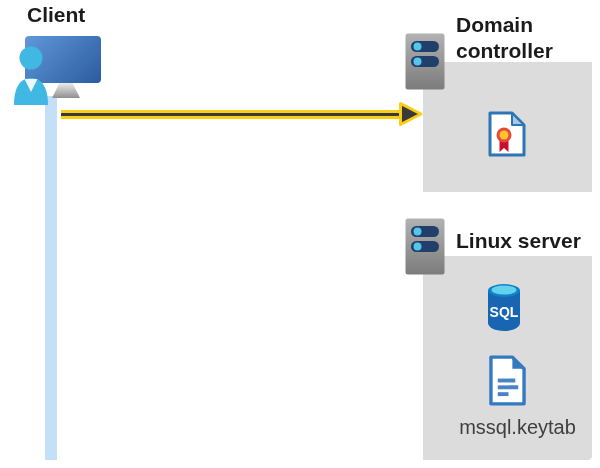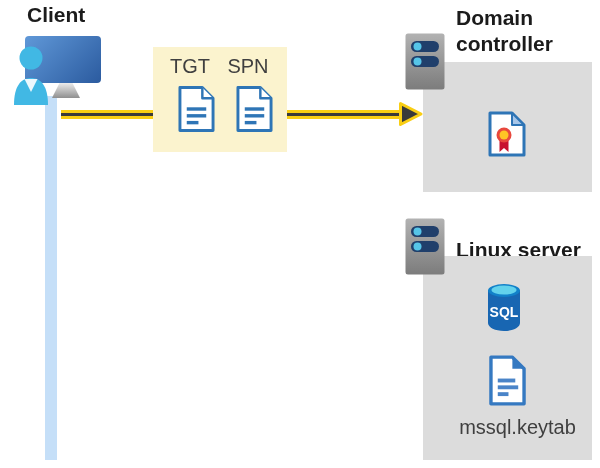--- a/index.html
+++ b/index.html
@@ -4,20 +4,21 @@
 <title>Kerberos authentication diagram</title>
 <style>
   html, body { margin: 0; padding: 0; background: #ffffff; }
   #canvas {
     position: relative;
     width: 600px;
     height: 468px;
     background: #ffffff;
     font-family: "Liberation Sans", sans-serif;
     overflow: hidden;
+    border-radius: 32px;
   }
   .abs { position: absolute; }
 
   
   .title-label {
     font-weight: bold;
     font-size: 21px;
     color: #1b1b1b;
     line-height: 26px;
   }
@@ -58,22 +59,22 @@
   .spn-doc   { left: 83px; top: 38px; width: 37px; height: 48px; }
 
   
   .panel { background: #dcdcdc; z-index: 1; }
   .dc-panel { left: 423px; top: 62px;  width: 169px; height: 130px; }
   .ls-panel { left: 423px; top: 256px; width: 169px; height: 204px; }
 
   .dc-server { left: 405px; top: 33px;  width: 40px; height: 57px; z-index: 2; }
   .ls-server { left: 405px; top: 218px; width: 40px; height: 57px; z-index: 2; }
 
-  .dc-label { left: 456px; top: 5px;  width: 132px; }
-  .ls-label { left: 456px; top: 237px; white-space: nowrap; }
+  .dc-label { left: 456px; top: 12px;  width: 132px; }
+  .ls-label { left: 456px; top: 228px; white-space: nowrap; }
 
   .cert-icon   { left: 488px; top: 111px; width: 38px; height: 46px; z-index: 2; }
   .sql-icon    { left: 486px; top: 283px; width: 36px; height: 48px; z-index: 2; }
   .keytab-doc  { left: 489px; top: 355px; width: 37px; height: 51px; z-index: 2; }
   .keytab-label{ left: 433px; top: 416px; width: 169px; text-align: center; z-index: 2; }
 
   svg { display: block; }
 </style>
 </head>
 <body>
@@ -100,40 +101,20 @@
     <path d="M10.5 34 L17 47 L23.5 34 Z" fill="#ffffff" opacity="0.9"></path>
   </svg>
 
   <div class="abs v-line"></div>
   <div class="abs arrow-band"></div>
   <div class="abs arrow-core"></div>
   <svg class="abs arrowhead" viewBox="0 0 26 28" xmlns="http://www.w3.org/2000/svg">
     <path d="M2.5 3.5 L23 14 L2.5 24.5 Z" fill="#3a3a3a" stroke="#f9ce13" stroke-width="3" stroke-linejoin="round"></path>
   </svg>
 
-  <div class="abs ticket-box">
-    <div class="abs small-label tgt-label">TGT</div>
-    <div class="abs small-label spn-label">SPN</div>
-
-    <svg class="abs tgt-doc" viewBox="0 0 38 48" xmlns="http://www.w3.org/2000/svg">
-      <path d="M2 2 H25 L36 13 V46 H2 Z" fill="#ffffff" stroke="#2e75b6" stroke-width="3" stroke-linejoin="round"></path>
-      <path d="M25 2 V13 H36" fill="#ffffff" stroke="#2e75b6" stroke-width="2.5" stroke-linejoin="round"></path>
-      <line x1="9" y1="24" x2="29" y2="24" stroke="#2e75b6" stroke-width="3.5"></line>
-      <line x1="9" y1="31" x2="29" y2="31" stroke="#2e75b6" stroke-width="3.5"></line>
-      <line x1="9" y1="38" x2="21" y2="38" stroke="#2e75b6" stroke-width="3.5"></line>
-    </svg>
-
-    <svg class="abs spn-doc" viewBox="0 0 38 48" xmlns="http://www.w3.org/2000/svg">
-      <path d="M2 2 H25 L36 13 V46 H2 Z" fill="#ffffff" stroke="#2e75b6" stroke-width="3" stroke-linejoin="round"></path>
-      <path d="M25 2 V13 H36" fill="#ffffff" stroke="#2e75b6" stroke-width="2.5" stroke-linejoin="round"></path>
-      <line x1="9" y1="24" x2="29" y2="24" stroke="#2e75b6" stroke-width="3.5"></line>
-      <line x1="9" y1="31" x2="29" y2="31" stroke="#2e75b6" stroke-width="3.5"></line>
-      <line x1="9" y1="38" x2="21" y2="38" stroke="#2e75b6" stroke-width="3.5"></line>
-    </svg>
-  </div>
 
   <div class="abs panel dc-panel"></div>
 
   <svg class="abs dc-server" viewBox="0 0 40 57" xmlns="http://www.w3.org/2000/svg">
     <defs>
       <linearGradient id="srvg1" x1="0" y1="0" x2="0" y2="1">
         <stop offset="0" stop-color="#b2b2b2"></stop>
           <stop offset="1" stop-color="#7c7c7c"></stop>
       </linearGradient>
     </defs>

